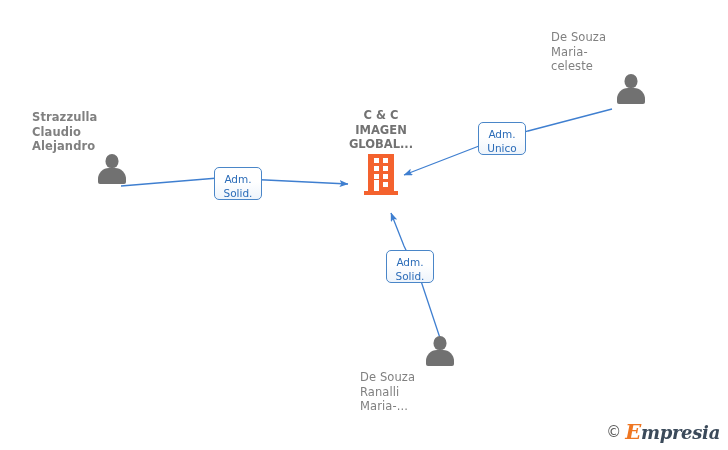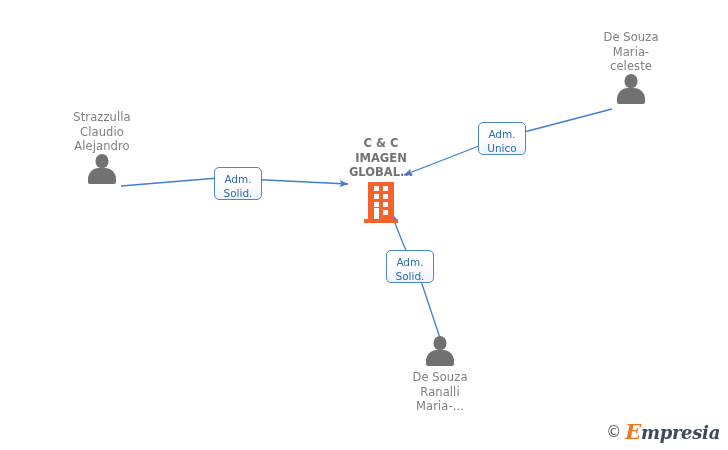--- a/index.html
+++ b/index.html
@@ -20,21 +20,20 @@
     left: 0;
     top: 0;
     width: 728px;
     height: 450px;
   }
 
   
   .person-node {
     position: absolute;
     width: 160px;
-    text-align: center;
   }
   .person-label {
     color: #808080;
     font-size: 11.5px;
     line-height: 14.5px;
     letter-spacing: 0.1px;
     white-space: pre-line;
   }
   .person-icon {
     width: 34px;
@@ -68,21 +67,20 @@
     position: absolute;
     width: 140px;
     text-align: center;
   }
   .company-label {
     color: #727272;
     font-size: 11.5px;
     font-weight: bold;
     line-height: 14.5px;
     white-space: pre-line;
-    margin-top: 28px;
   }
   .company-icon {
     width: 34px;
     height: 42px;
     margin: 2px auto 0 auto;
     position: relative;
   }
   .company-icon .tower {
     position: absolute;
     left: 4px;
@@ -189,21 +187,21 @@
       <div class="win" style="left:19px; top:4px;"></div>
       <div class="win" style="left:10px; top:12px;"></div>
       <div class="win" style="left:19px; top:12px;"></div>
       <div class="win" style="left:10px; top:20px;"></div>
       <div class="win" style="left:19px; top:20px;"></div>
       <div class="win" style="left:19px; top:28px;"></div>
       <div class="door"></div>
     </div>
   </div>
 
-  <div class="person-node" style="left:22px; top:110px;">
+  <div class="person-node" style="left:32px; top:110px;font-weight:bold;">
     <div class="person-label">Strazzulla
 Claudio
 Alejandro</div>
     <div class="person-icon">
       <div class="head"></div>
       <div class="body"></div>
     </div>
   </div>
 
   <div class="person-node" style="left:551px; top:30px;">

